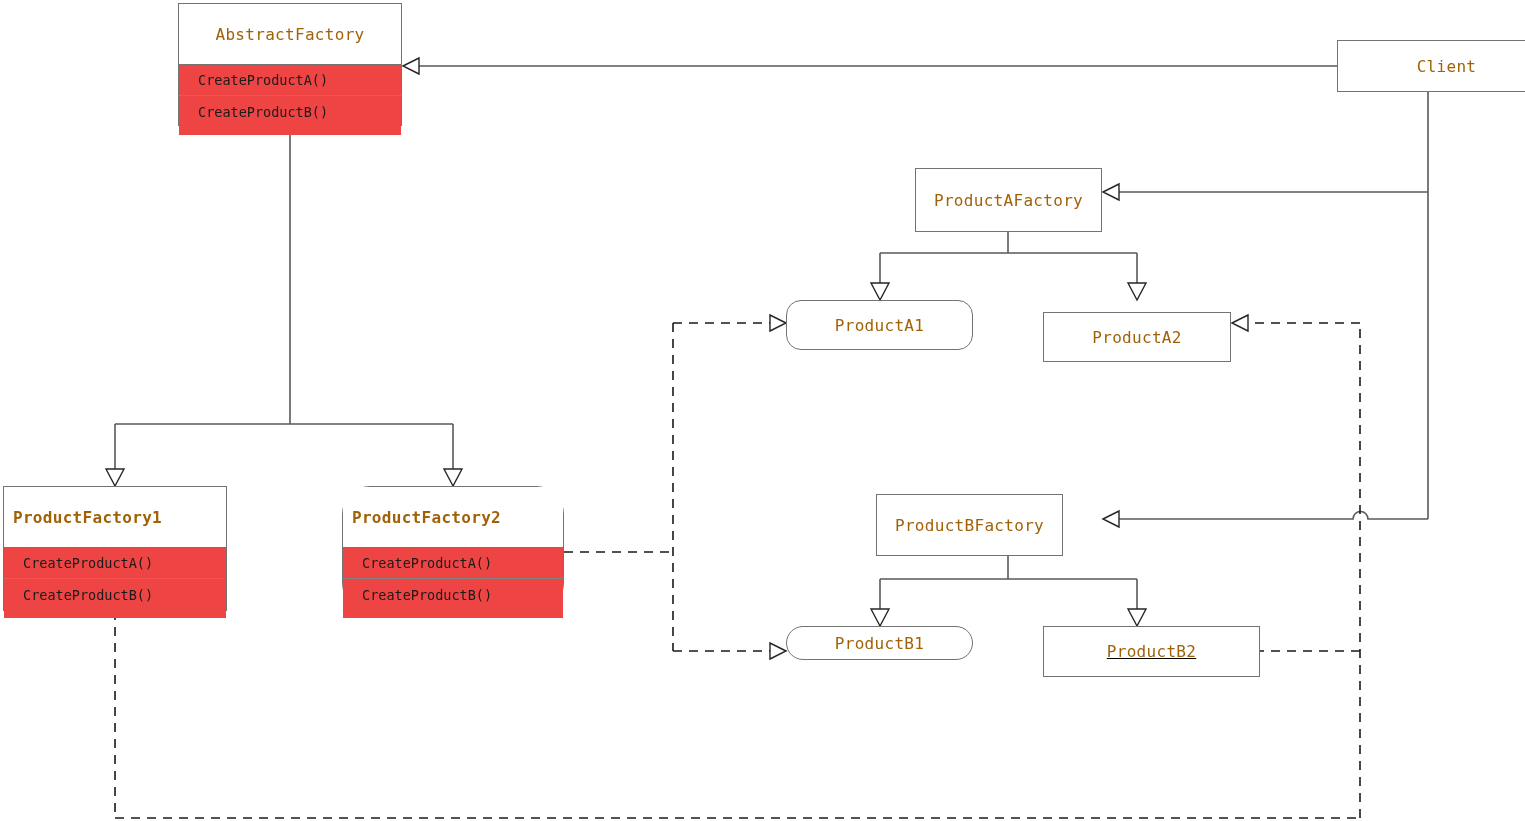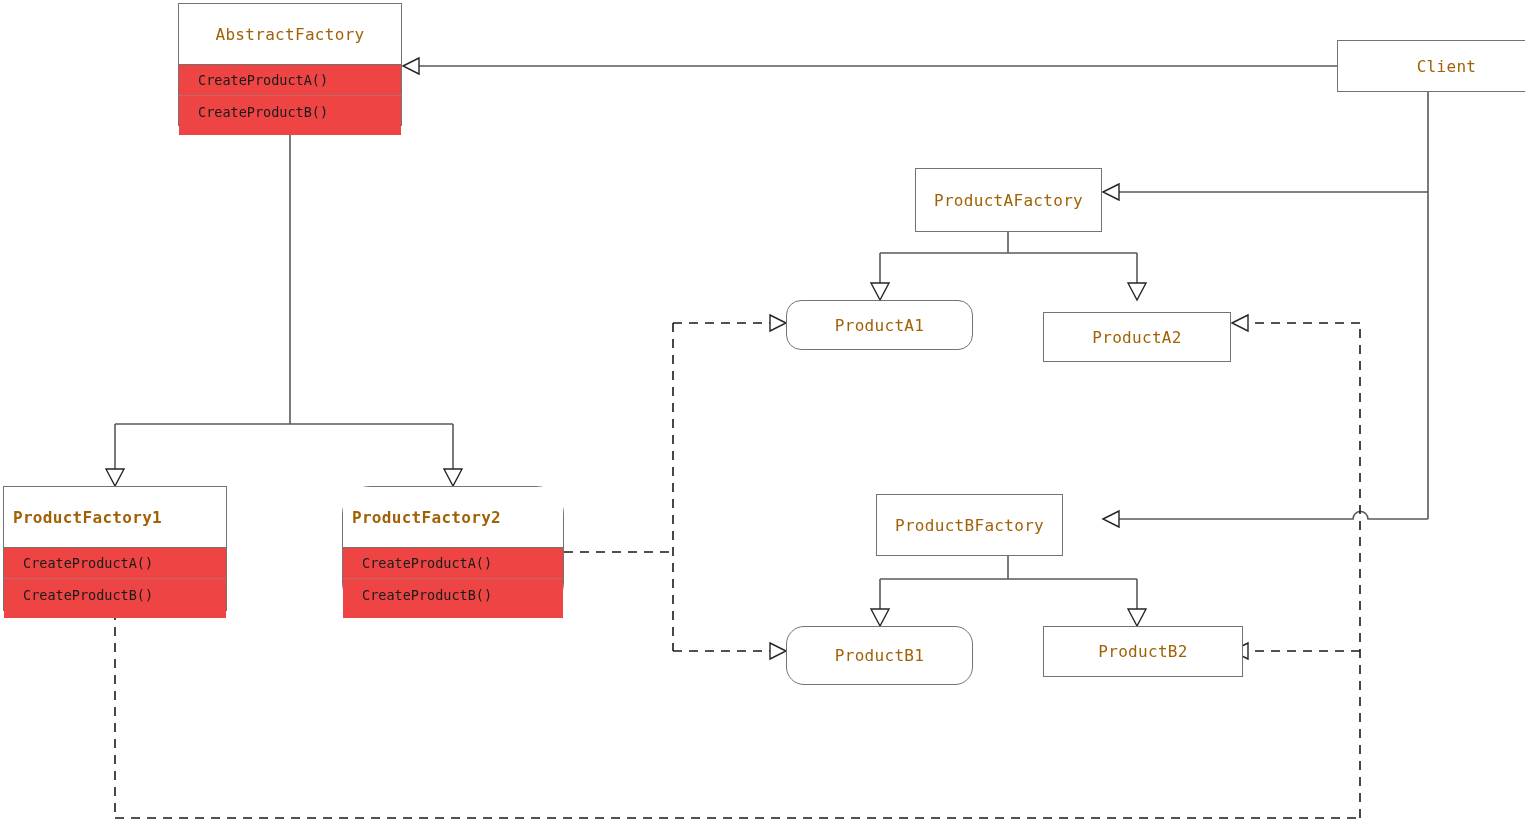--- a/index.html
+++ b/index.html
@@ -186,21 +186,21 @@
     <div class="methods">
       <div class="method sep">CreateProductA()</div>
       <div class="method">CreateProductB()</div>
     </div>
   </div>
 
   <div class="node simple" style="left:876px; top:494px; width:187px; height:62px;">
     <div class="node-title center">ProductBFactory</div>
   </div>
 
-  <div class="node simple" style="left:786px; top:626px; width:187px; height:59px;border-radius:18px;">
+  <div class="node simple" style="left:786px; top:626px; width:187px; height:34px;border-radius:18px;">
     <div class="node-title center">ProductB1</div>
   </div>
 
-  <div class="node simple" style="left:1043px; top:626px; width:200px; height:51px;">
+  <div class="node simple" style="left:1043px; top:626px; width:217px; height:51px;text-decoration:underline;">
     <div class="node-title center">ProductB2</div>
   </div>
 
 </div>
 
 </body></html>

